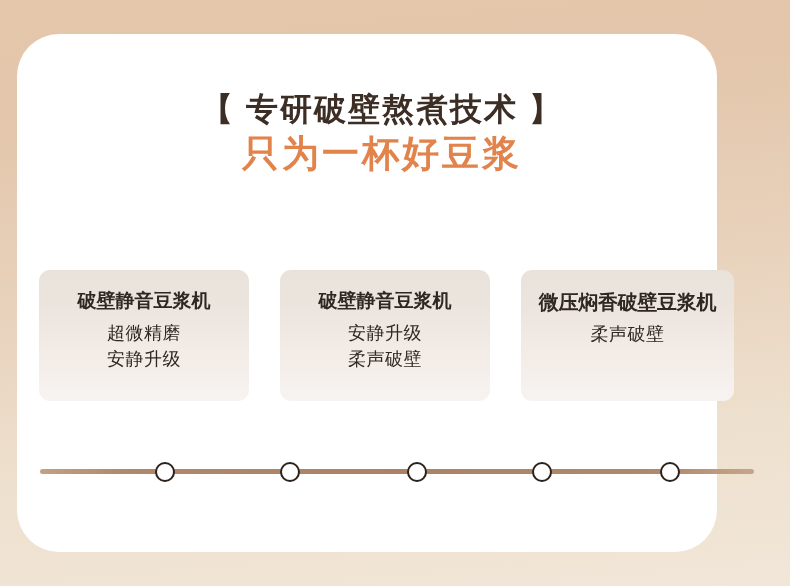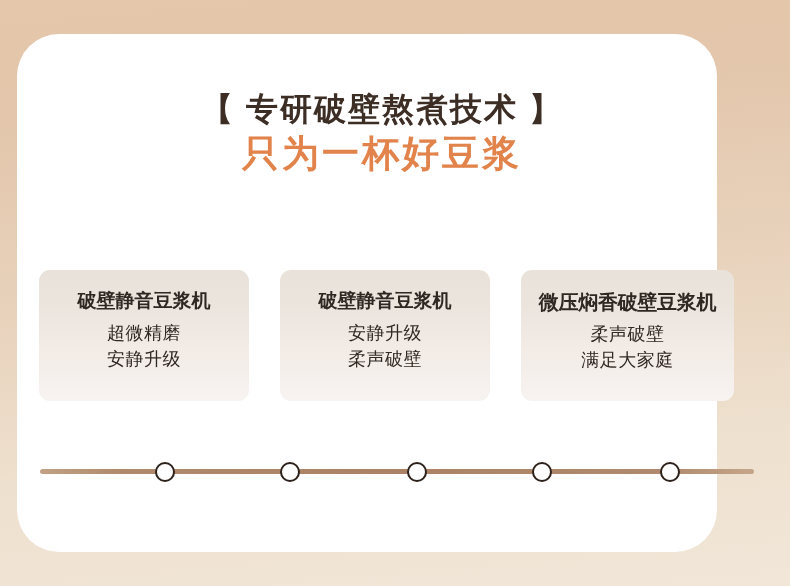--- a/index.html
+++ b/index.html
@@ -175,21 +175,20 @@
         <div class="card-sub">
           <div>安静升级</div>
           <div>柔声破壁</div>
         </div>
       </div>
 
       <div class="feature-card wide">
         <div class="card-title small">微压焖香破壁豆浆机</div>
         <div class="card-sub">
           <div>柔声破壁</div>
-          <div>满足大家庭</div>
         </div>
       </div>
 
     </div>
 
     <div id="timeline">
       <div id="timeline-line"></div>
       <div id="timeline-dots">
           <div class="timeline-dot" style="left: 125px;"></div>
           <div class="timeline-dot" style="left: 250px;"></div>

